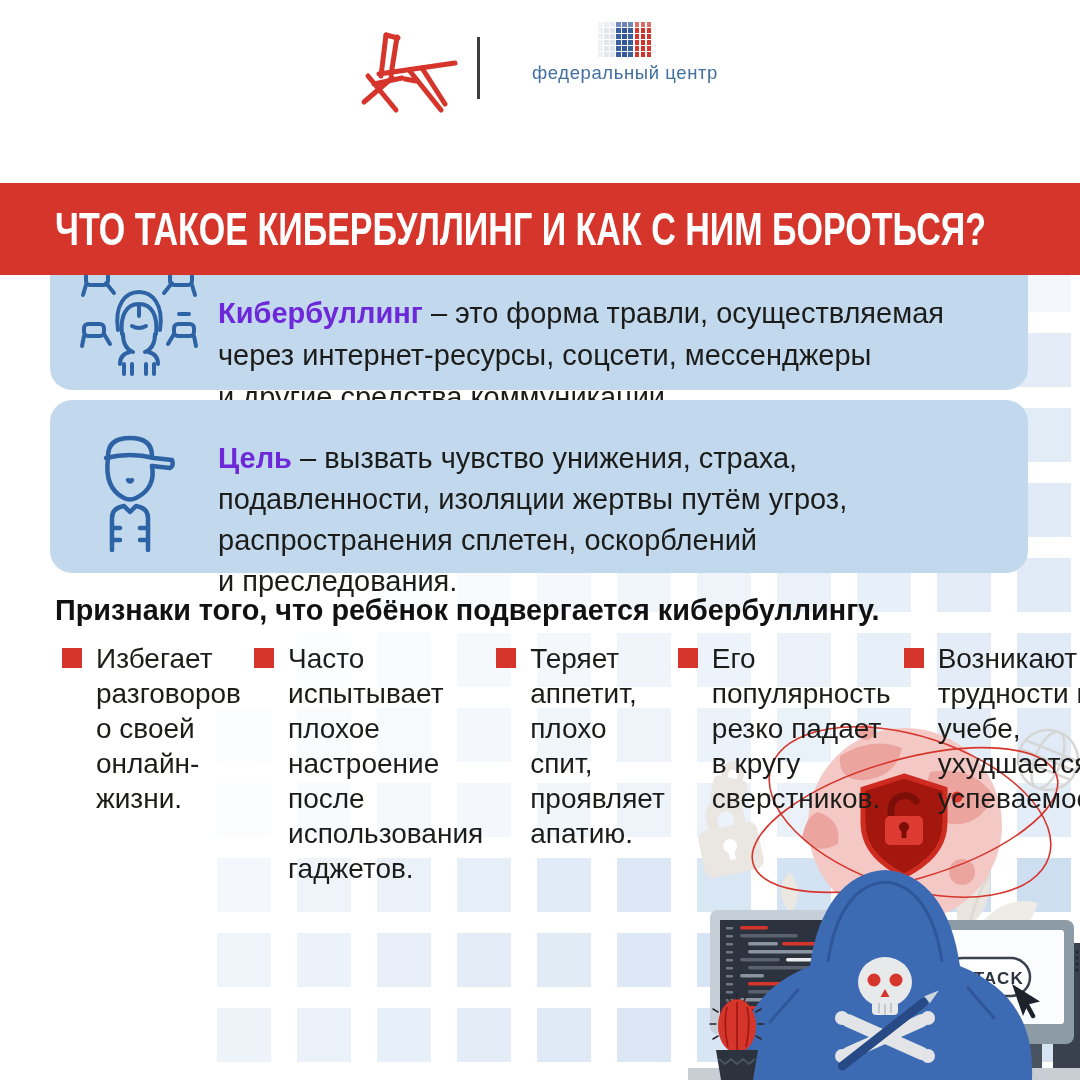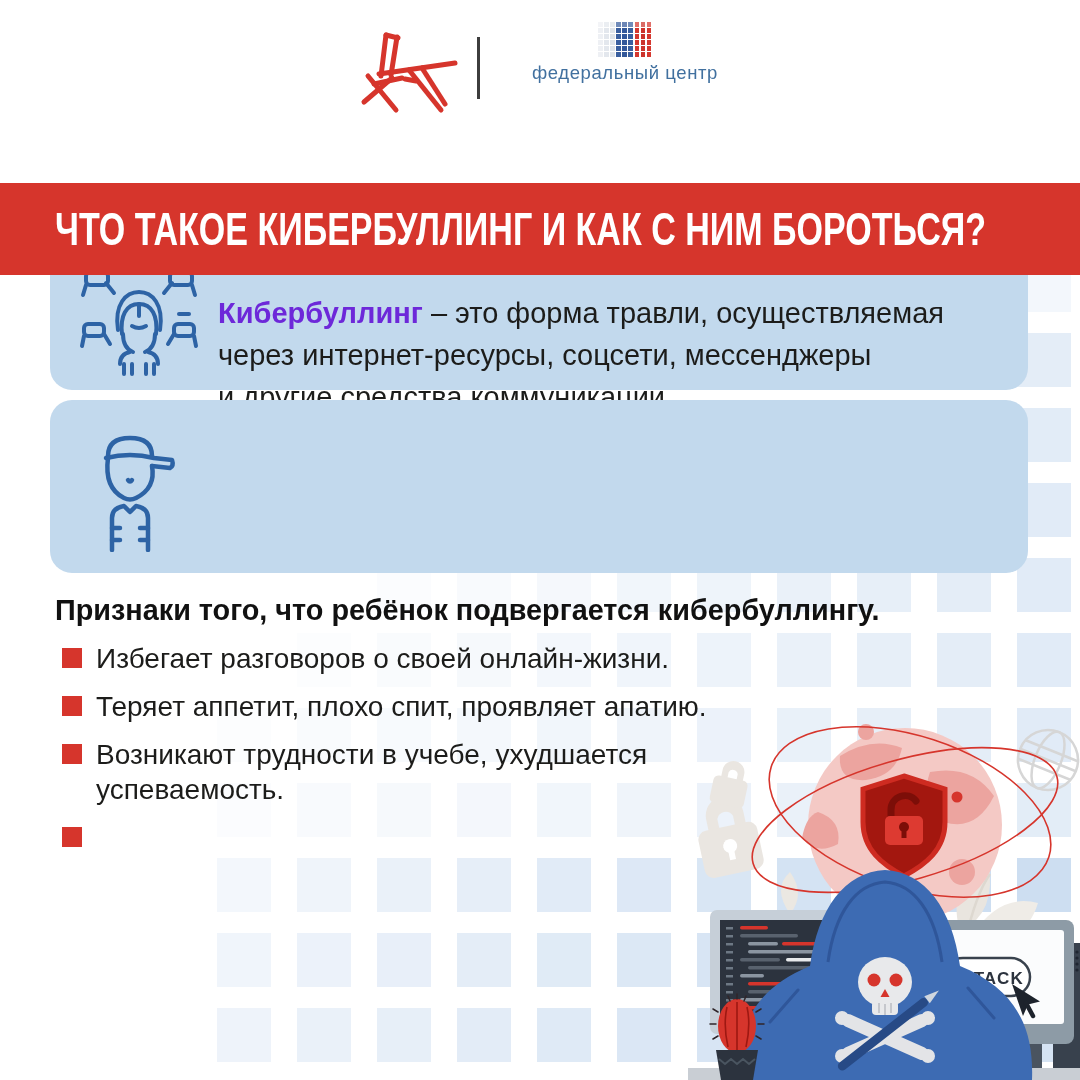--- a/index.html
+++ b/index.html
@@ -28,21 +28,21 @@
   .card-2{top:400px;height:173px;}
   .card-icon{position:absolute;left:28px;top:50%;transform:translateY(-50%);}
   .card-text{position:absolute;left:168px;top:10px;right:20px;font-size:29px;line-height:42px;
              white-space:pre-line;color:#1c1c1a;}
   .card-2 .card-text{top:9px;line-height:41px;}
   .card-lead{font-weight:800;color:#6d28d9;}
   
   .signs-heading{position:absolute;left:55px;top:593px;margin:0;font-size:30px;font-weight:800;
                  color:#111;z-index:2;transform:scaleX(.96);transform-origin:left top;white-space:nowrap;}
   .signs-list{position:absolute;left:62px;top:641px;width:830px;margin:0;padding:0;list-style:none;
-              display:flex;flex-direction:column;gap:13px;z-index:2;}
+              display:flex;flex-direction:row;gap:13px;z-index:2;}
   .sign-item{display:flex;align-items:flex-start;}
   .bullet-square{flex:0 0 auto;width:20px;height:20px;background:#d6352c;margin:7px 14px 0 0;}
   .bullet-text{font-size:28px;line-height:35px;white-space:pre-line;}
   
   #illo{position:absolute;left:660px;top:660px;z-index:1;}
 </style>
 </head>
 <body>
 
 <div class="poster">
@@ -278,31 +278,45 @@
         <path d="M30 34 Q30 16 52 16 Q74 16 74 34"></path>
         <path d="M28 36 Q52 30 76 36 L94 38 Q96 44 92 46 L74 44"></path>
 
         <path d="M30 36 Q26 66 46 76 Q52 79 58 76 Q78 66 74 44"></path>
         <path d="M50 58 q2 3 4 0"></path>
 
         <path d="M34 128 V96 Q34 86 46 84 L52 90 L58 84 Q70 86 70 96 V128"></path>
         <path d="M34 106 h8 m-8 12 h8 M62 106 h8 m-8 12 h8"></path>
       </g>
     </svg>
+    <p class="card-text"><span class="card-lead">Цель</span><span> – вызвать чувство унижения, страха,
+подавленности, изоляции жертвы путём угроз,
+распространения сплетен, оскорблений
+и преследования.</span></p>
   </article>
 
   <h2 class="signs-heading">Признаки того, что ребёнок подвергается кибербуллингу.</h2>
   <ul class="signs-list">
     <li class="sign-item">
       <span class="bullet-square"></span>
       <span class="bullet-text">Избегает разговоров о своей онлайн-жизни.</span>
       </li>
     <li class="sign-item">
       <span class="bullet-square"></span>
+      <span class="bullet-text">Часто испытывает плохое настроение после использования
+гаджетов.</span>
+      </li>
+    <li class="sign-item">
+      <span class="bullet-square"></span>
       <span class="bullet-text">Теряет аппетит, плохо спит, проявляет апатию.</span>
+      </li>
+    <li class="sign-item">
+      <span class="bullet-square"></span>
+      <span class="bullet-text">Его популярность резко падает
+в кругу сверстников.</span>
       </li>
     <li class="sign-item">
       <span class="bullet-square"></span>
       <span class="bullet-text">Возникают трудности в учебе, ухудшается
 успеваемость.</span>
       </li>
     <li class="sign-item">
       <span class="bullet-square"></span>
       </li>
   </ul>

